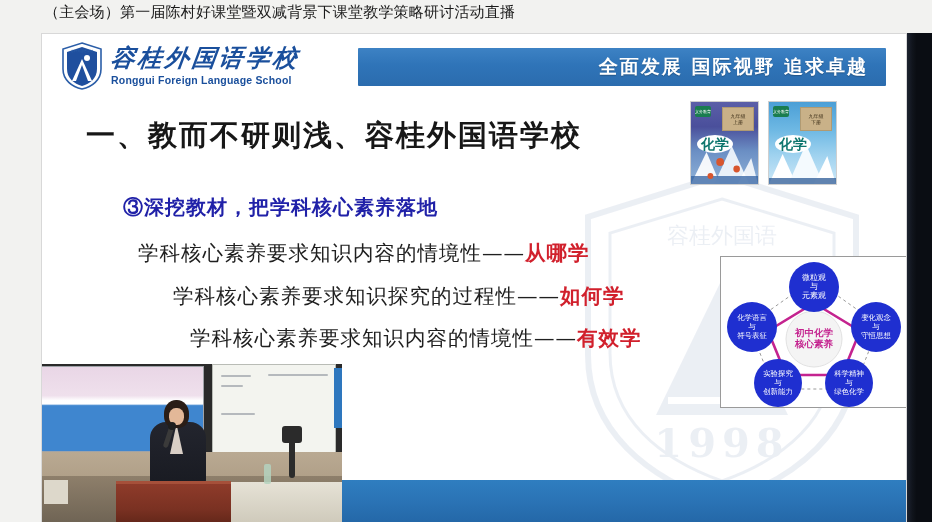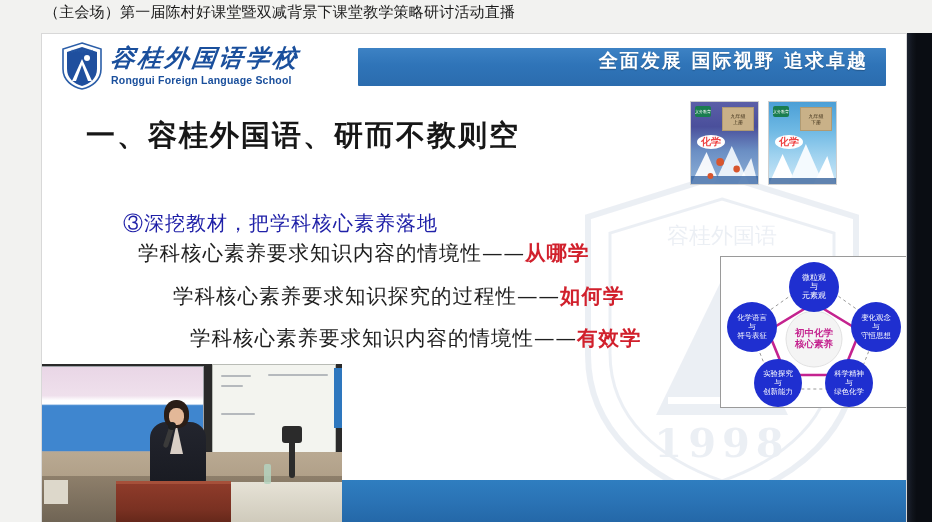--- a/index.html
+++ b/index.html
@@ -52,21 +52,21 @@
     transform:skewX(-7deg);
   }
   .logo-en{
     font-size:10.5px;color:#1a4f9c;font-weight:700;
     letter-spacing:0.2px;margin-top:5px;
   }
   .motto-bar{
     position:absolute;left:316px;top:14px;width:528px;height:38px;
     background:linear-gradient(180deg,#3d82c4 0%,#2f74b8 45%,#2b6cae 100%);
     border-radius:1px;
-    display:flex;align-items:flex-start;justify-content:flex-end;
+    display:flex;align-items:center;justify-content:flex-end;
     padding-right:18px;box-sizing:border-box;
   }
   .motto-text{
     font-family:"DejaVu Serif","Liberation Serif",serif;
     color:#ffffff;font-size:19px;font-weight:700;letter-spacing:2px;
     text-shadow:0 1px 1px rgba(0,0,0,.25);
     white-space:nowrap;
   }
 
   
@@ -83,23 +83,22 @@
   
   .h1{
     position:absolute;left:44px;top:82px;
     font-family:"DejaVu Serif","Liberation Serif",serif;
     font-size:29px;font-weight:700;color:#171717;letter-spacing:2px;
     white-space:nowrap;
   }
   .h2{
     position:absolute;left:81px;top:160px;
     font-family:"DejaVu Serif","Liberation Serif",serif;
-    font-size:20px;font-weight:400;color:#2021a8;letter-spacing:1px;
+    font-size:20px;font-weight:700;color:#2021a8;letter-spacing:1px;
     white-space:nowrap;
-    margin-top:16px;
   }
 
   .bullet{
     position:absolute;
     font-family:"DejaVu Serif","Liberation Serif",serif;
     font-size:20.5px;color:#202020;letter-spacing:1px;white-space:nowrap;
   }
   .bullet .hl{color:#d1202c;font-weight:700;}
   .bullet.b1{left:96px;top:205px;}
   .bullet.b2{left:131px;top:248px;}
@@ -107,21 +106,21 @@
 
   
   .books{position:absolute;left:648px;top:67px;width:147px;height:84px;display:flex;gap:9px;}
   .book{
     width:69px;height:84px;position:relative;overflow:hidden;
     border:1px solid #cfcfcf;box-sizing:border-box;
   }
   .book .bk-title{
     position:absolute;left:6px;top:33px;
     font-family:"DejaVu Serif","Liberation Serif",serif;
-    font-size:10px;font-weight:700;color:#ef4444;
+    font-size:14px;font-weight:700;color:#0f766e;
     background:#fff;border-radius:50%;padding:2px 4px;line-height:1;
   }
   .book .bk-grade{
     position:absolute;right:4px;top:5px;width:32px;height:24px;
     background:#c9b188;border:1px solid #b09a72;box-sizing:border-box;
     display:flex;flex-direction:column;align-items:center;justify-content:center;
     font-size:5px;color:#3a2c16;line-height:1.3;
   }
   .book .bk-stamp{
     position:absolute;left:4px;top:4px;width:16px;height:11px;
@@ -273,21 +272,21 @@
         <svg width="300" height="340" viewBox="0 0 300 340">
           <path d="M150 6 L284 48 L284 186 C284 262 224 310 150 334 C76 310 16 262 16 186 L16 48 Z" fill="none" stroke="#2b4d8a" stroke-width="6"></path>
           <path d="M150 30 L262 64 L262 184 C262 250 212 290 150 312 C88 290 38 250 38 184 L38 64 Z" fill="none" stroke="#2b4d8a" stroke-width="3"></path>
           <path d="M150 110 L216 246 L84 246 Z" fill="#2b4d8a"></path>
           <rect x="96" y="228" width="108" height="7" fill="#ffffff"></rect>
           <text x="150" y="74" text-anchor="middle" font-size="22" fill="#2b4d8a" font-family="DejaVu Sans">容桂外国语</text>
         </svg>
         <div class="wm-year">1998</div>
       </div>
 
-      <div class="h1">一、容桂外国语、研而不教则空</div>
+      <div class="h1">一、教而不研则浅、容桂外国语学校</div>
       <div class="h2">③深挖教材，把学科核心素养落地</div>
 
       <div class="bullet b2">
         <span>学科核心素养要求知识探究的过程性——</span><span class="hl">如何学</span>
       </div>
       <div class="bullet b1">
         <span>学科核心素养要求知识内容的情境性——</span><span class="hl">从哪学</span>
       </div>
       <div class="bullet b3">
         <span>学科核心素养要求知识内容的情境性——</span><span class="hl">有效学</span>

